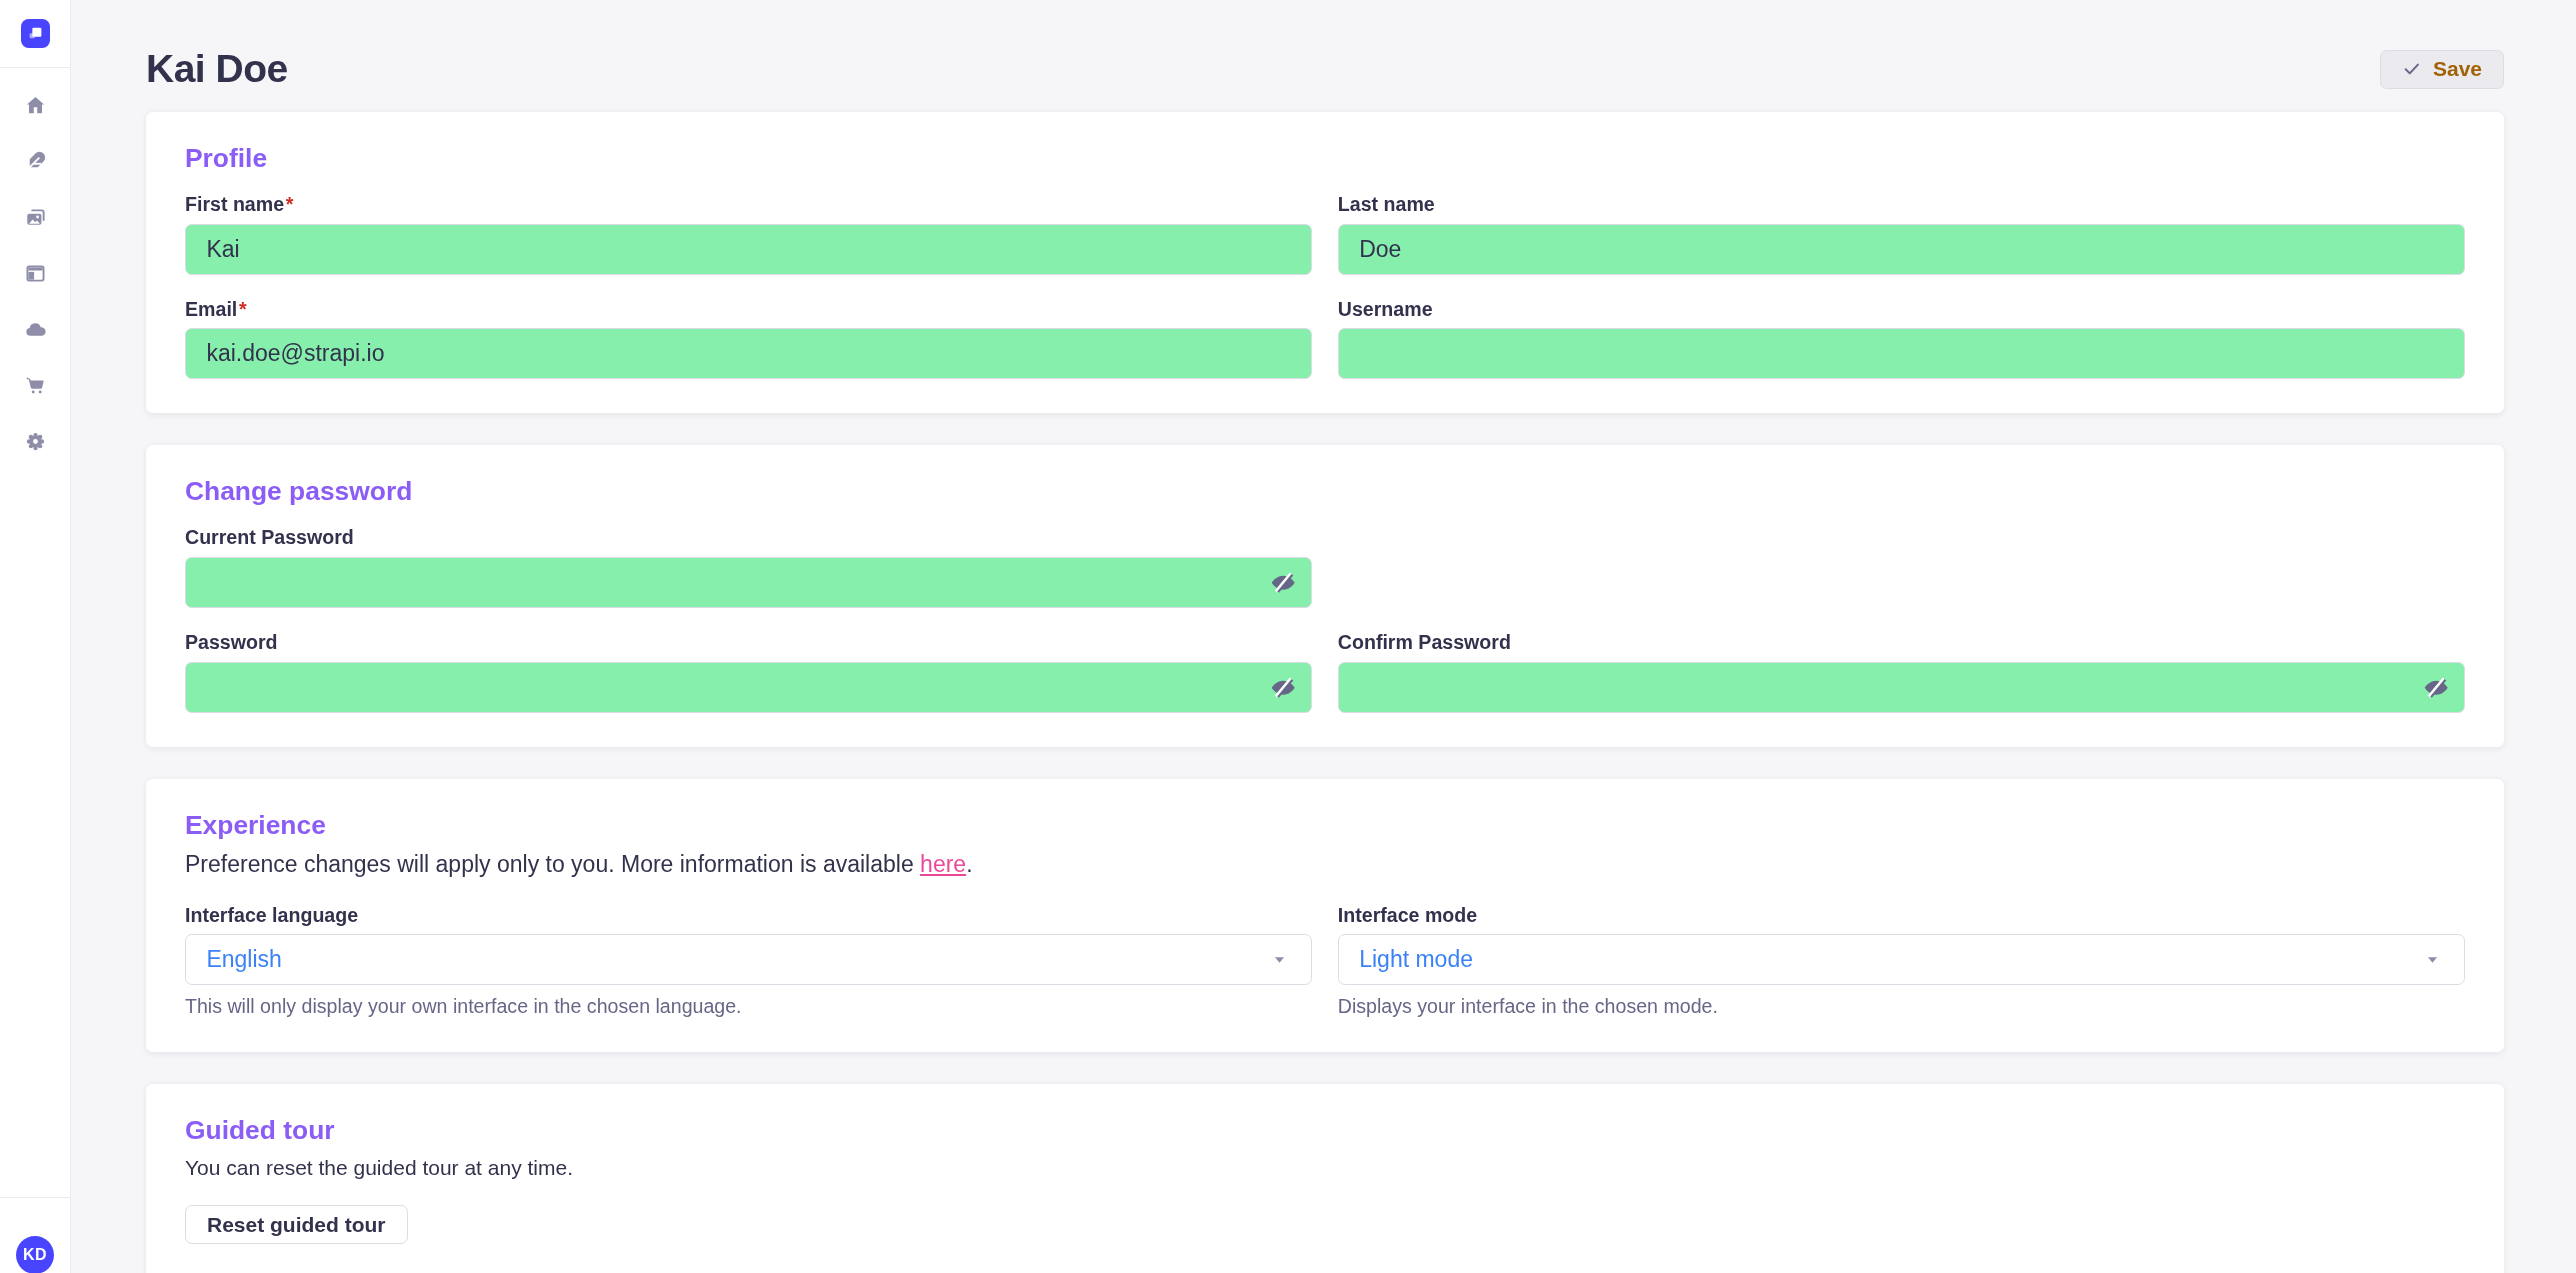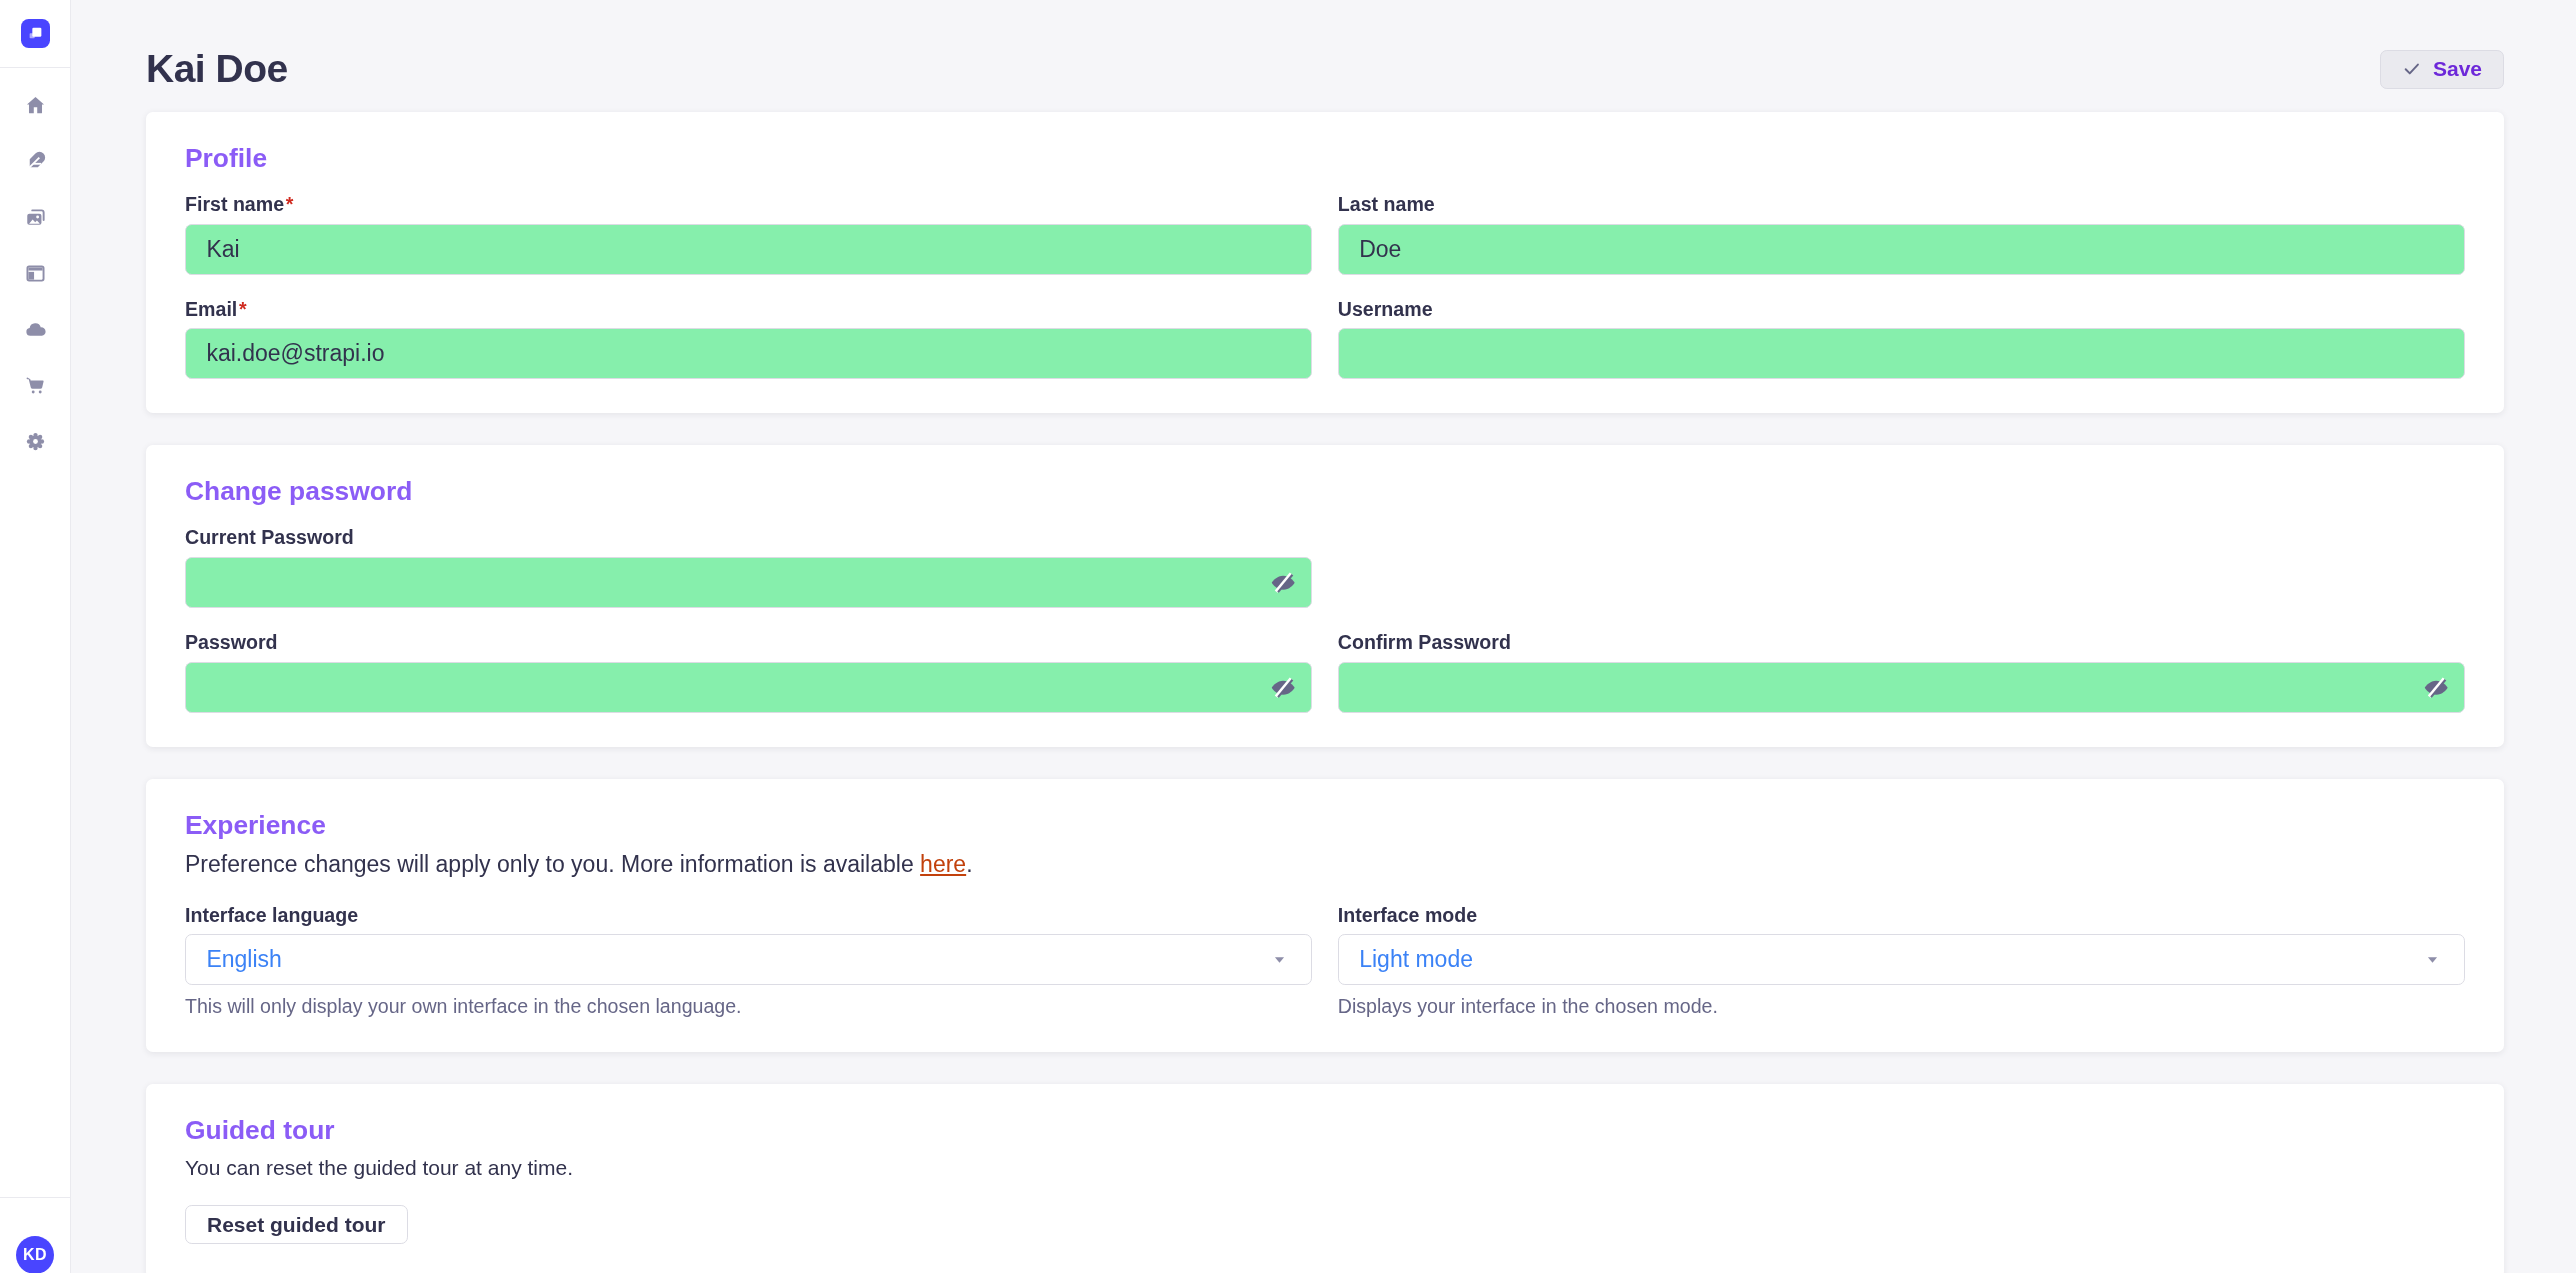--- a/index.html
+++ b/index.html
@@ -61,21 +61,21 @@
     padding: 44px 72px 0 75px; height: 94px;
   }
   h1.page-title {
     margin: 0; font-size: 39px; font-weight: 700; color: #32324d;
     letter-spacing: -0.5px;
   }
   .save-btn {
     display: flex; align-items: center; gap: 11px;
     height: 39px; padding: 0 21px;
     background: #eaeaef; border: 1.7px solid #dcdce4; border-radius: 6.8px;
-    color: #6d28d9; font-size: 21px; font-weight: 600;
+    color: #a16207; font-size: 21px; font-weight: 600;
     font-family: inherit; cursor: default;
   }
   .save-btn svg { width: 19.6px; height: 19.6px; }
 
   .content { padding: 18px 72px 0 75px; }
 
   .card {
     background: #ffffff; border-radius: 6.8px;
     box-shadow: 0 1.7px 6.8px rgba(33,33,52,0.08);
     padding: 31px 39px 34px 39px;
@@ -116,21 +116,21 @@
     border: 1.7px solid #dcdce4; border-radius: 6.8px; background: #ffffff;
     display: flex; align-items: center; justify-content: space-between;
     padding: 0 22px 0 20.4px;
     font-size: 23px; color: #3b82f6; cursor: pointer;
   }
   .select svg { width: 19px; height: 19px; }
 
   .hint { font-size: 19.6px; color: #666687; margin-top: 9.4px; }
 
   .section-subtext { font-size: 23px; color: #32324d; margin: 3.4px 0 25.6px 0; }
-  a.inline-link { color: #c2410c; text-decoration: underline; cursor: pointer; }
+  a.inline-link { color: #ec4899; text-decoration: underline; cursor: pointer; }
 
   .gt-text { font-size: 21px; color: #32324d; margin: 1.7px 0 25.6px 0; }
   .reset-btn {
     height: 39px; padding: 0 21px;
     background: #ffffff; border: 1.7px solid #dcdce4; border-radius: 6.8px;
     font-size: 21px; font-weight: 600; color: #32324d;
     font-family: inherit; cursor: pointer;
   }
 
   .experience-heading { margin-bottom: 10.2px; }

